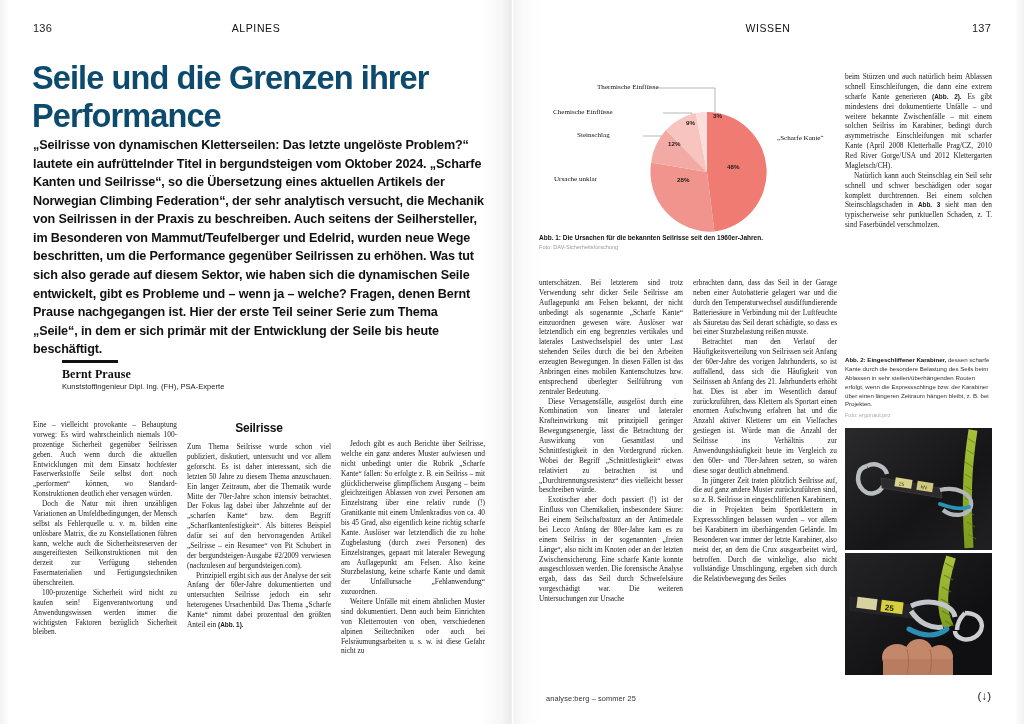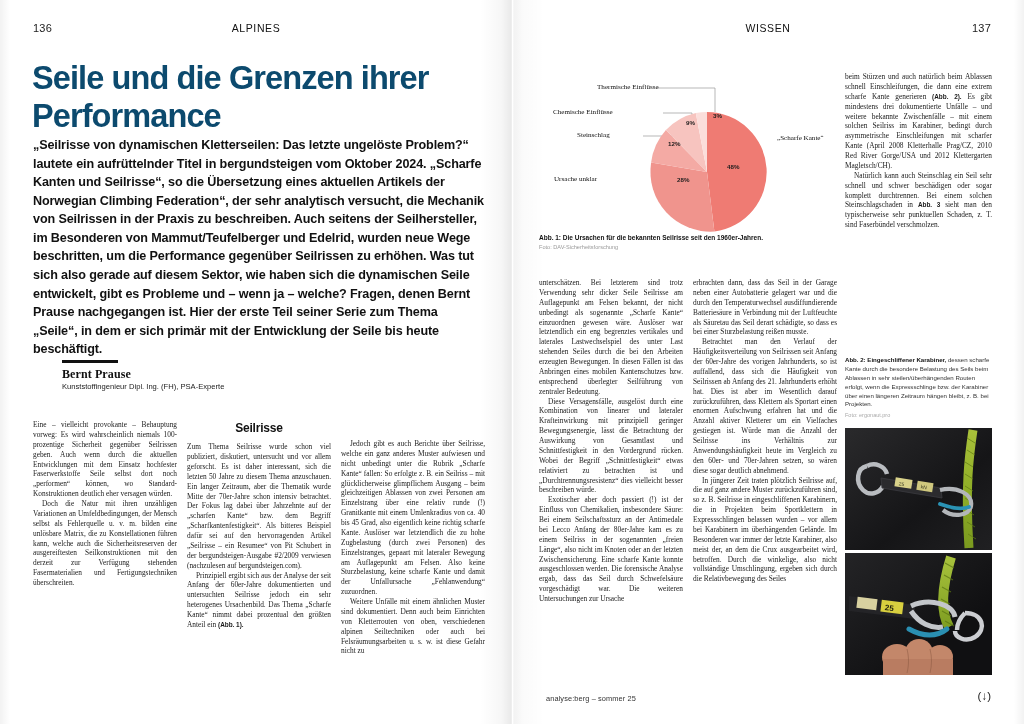--- a/index.html
+++ b/index.html
@@ -170,20 +170,21 @@
     <div class="author">
       <div class="rule"></div>
       <div class="name">Bernt Prause</div>
       <div class="role">Kunststoffingenieur Dipl. Ing. (FH), PSA-Experte</div>
     </div>
 
     <div class="cols left-cols">
       <div class="col">
         <p class="noind">Eine – vielleicht provokante – Behauptung vorweg: Es wird wahrscheinlich niemals 100-prozentige Sicherheit gegenüber Seilrissen geben. Auch wenn durch die aktuellen Entwicklungen mit dem Einsatz hochfester Faserwerkstoffe Seile selbst dort noch „performen“ können, wo Standard-Konstruktionen deutlich eher versagen würden.</p>
         <p>Doch die Natur mit ihren unzähligen Variationen an Umfeldbedingungen, der Mensch selbst als Fehlerquelle u. v. m. bilden eine unlösbare Matrix, die zu Konstellationen führen kann, welche auch die Sicherheitsreserven der ausgereiftesten Seilkonstruktionen mit den derzeit zur Verfügung stehenden Fasermaterialien und Fertigungstechniken überschreiten.</p>
+        <p>100-prozentige Sicherheit wird nicht zu kaufen sein! Eigenverantwortung und Anwendungswissen werden immer die wichtigsten Faktoren bezüglich Sicherheit bleiben.</p>
       </div>
       <div class="col">
         <h3>Seilrisse</h3>
         <p class="noind">Zum Thema Seilrisse wurde schon viel publiziert, diskutiert, untersucht und vor allem geforscht. Es ist daher interessant, sich die letzten 50 Jahre zu diesem Thema anzuschauen. Ein langer Zeitraum, aber die Thematik wurde Mitte der 70er-Jahre schon intensiv betrachtet. Der Fokus lag dabei über Jahrzehnte auf der „scharfen Kante“ bzw. dem Begriff „Scharfkantenfestigkeit“. Als bitteres Beispiel dafür sei auf den hervorragenden Artikel „Seilrisse – ein Resumee“ von Pit Schubert in der bergundsteigen-Ausgabe #2/2009 verwiesen (nachzulesen auf bergundsteigen.com).</p>
         <p><span>Prinzipiell ergibt sich aus der Analyse der seit Anfang der 60er-Jahre dokumentierten und untersuchten Seilrisse jedoch ein sehr heterogenes Ursachenbild. Das Thema „Scharfe Kante“ nimmt dabei prozentual den größten Anteil ein</span> <b class="ref">(Abb. 1).</b></p>
       </div>
       <div class="col">
         <div class="spacer-h"></div>
         <p>Jedoch gibt es auch Berichte über Seilrisse, welche ein ganz anderes Muster aufwiesen und nicht unbedingt unter die Rubrik „Scharfe Kante“ fallen: So erfolgte z. B. ein Seilriss – mit glücklicherweise glimpflichem Ausgang – beim gleichzeitigen Ablassen von zwei Personen am Einzelstrang über eine relativ runde (!) Granitkante mit einem Umlenkradius von ca. 40 bis 45 Grad, also eigentlich keine richtig scharfe Kante. Auslöser war letztendlich die zu hohe Zugbelastung (durch zwei Personen) des Einzelstranges, gepaart mit lateraler Bewegung am Auflagepunkt am Felsen. Also keine Sturzbelastung, keine scharfe Kante und damit der Unfallursache „Fehlanwendung“ zuzuordnen.</p>
         <p>Weitere Unfälle mit einem ähnlichen Muster sind dokumentiert. Denn auch beim Einrichten von Kletterrouten von oben, verschiedenen alpinen Seiltechniken oder auch bei Felsräumungsarbeiten u. s. w. ist diese Gefahr nicht zu</p>

